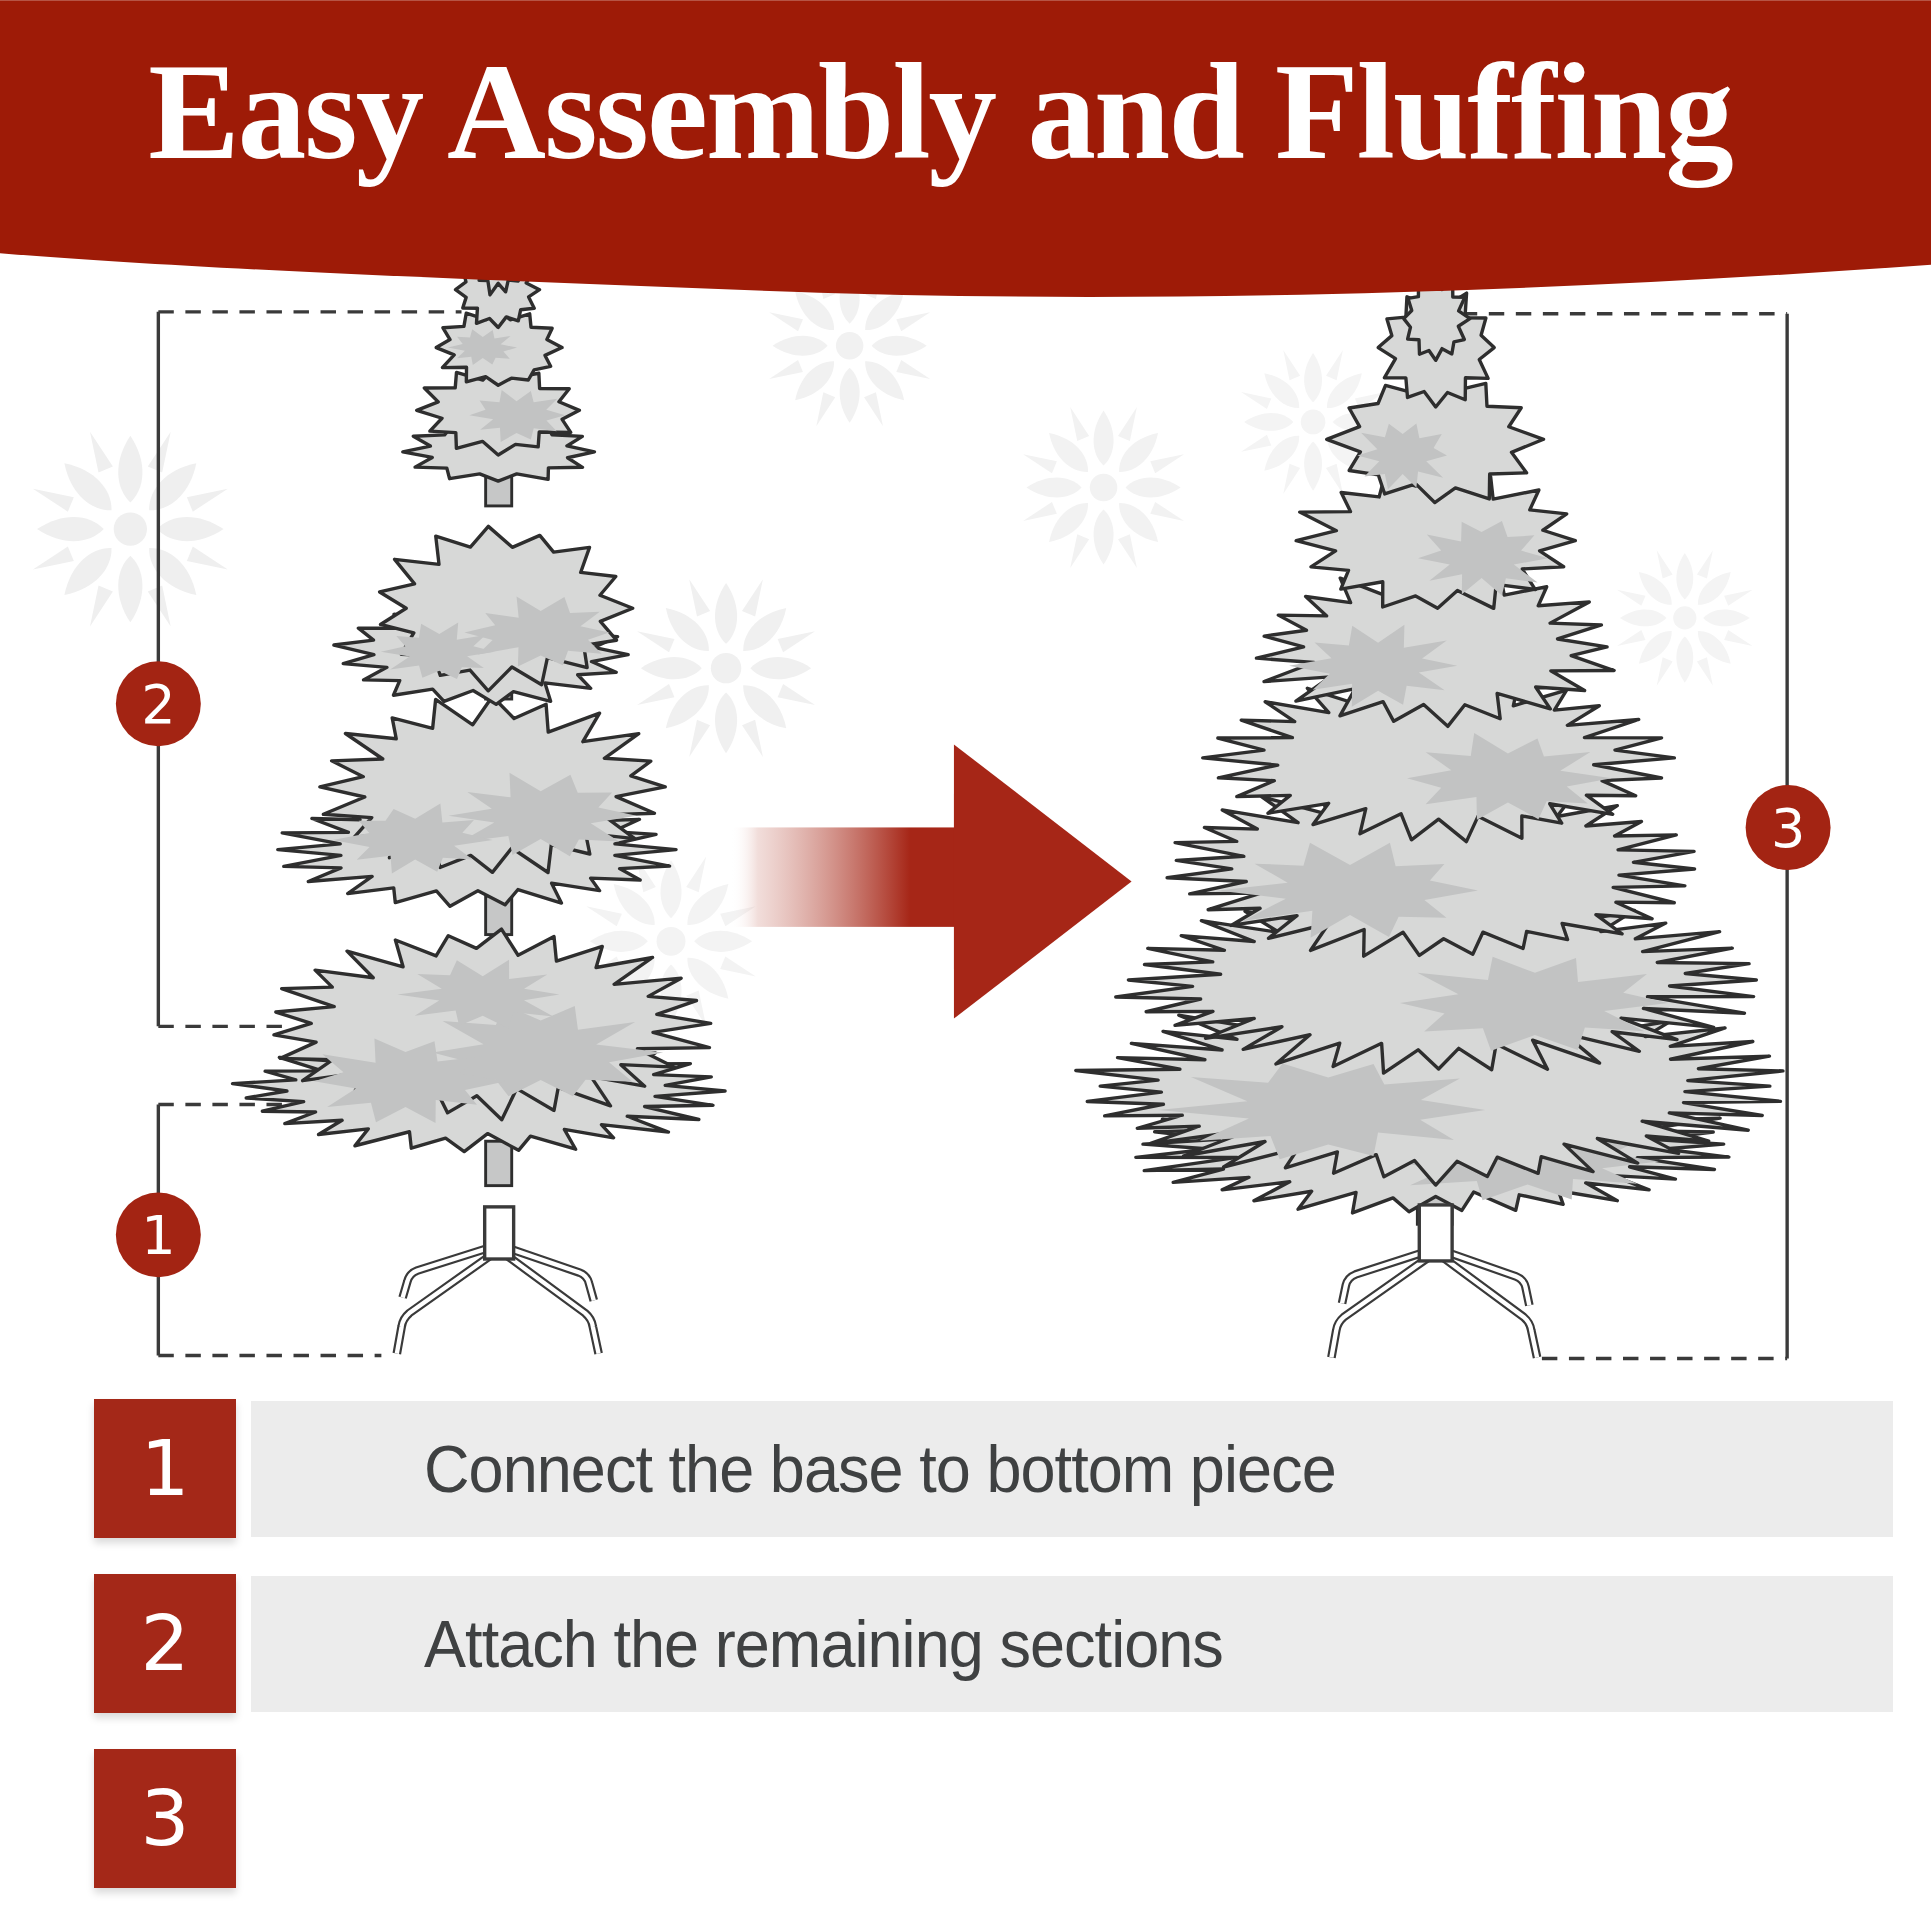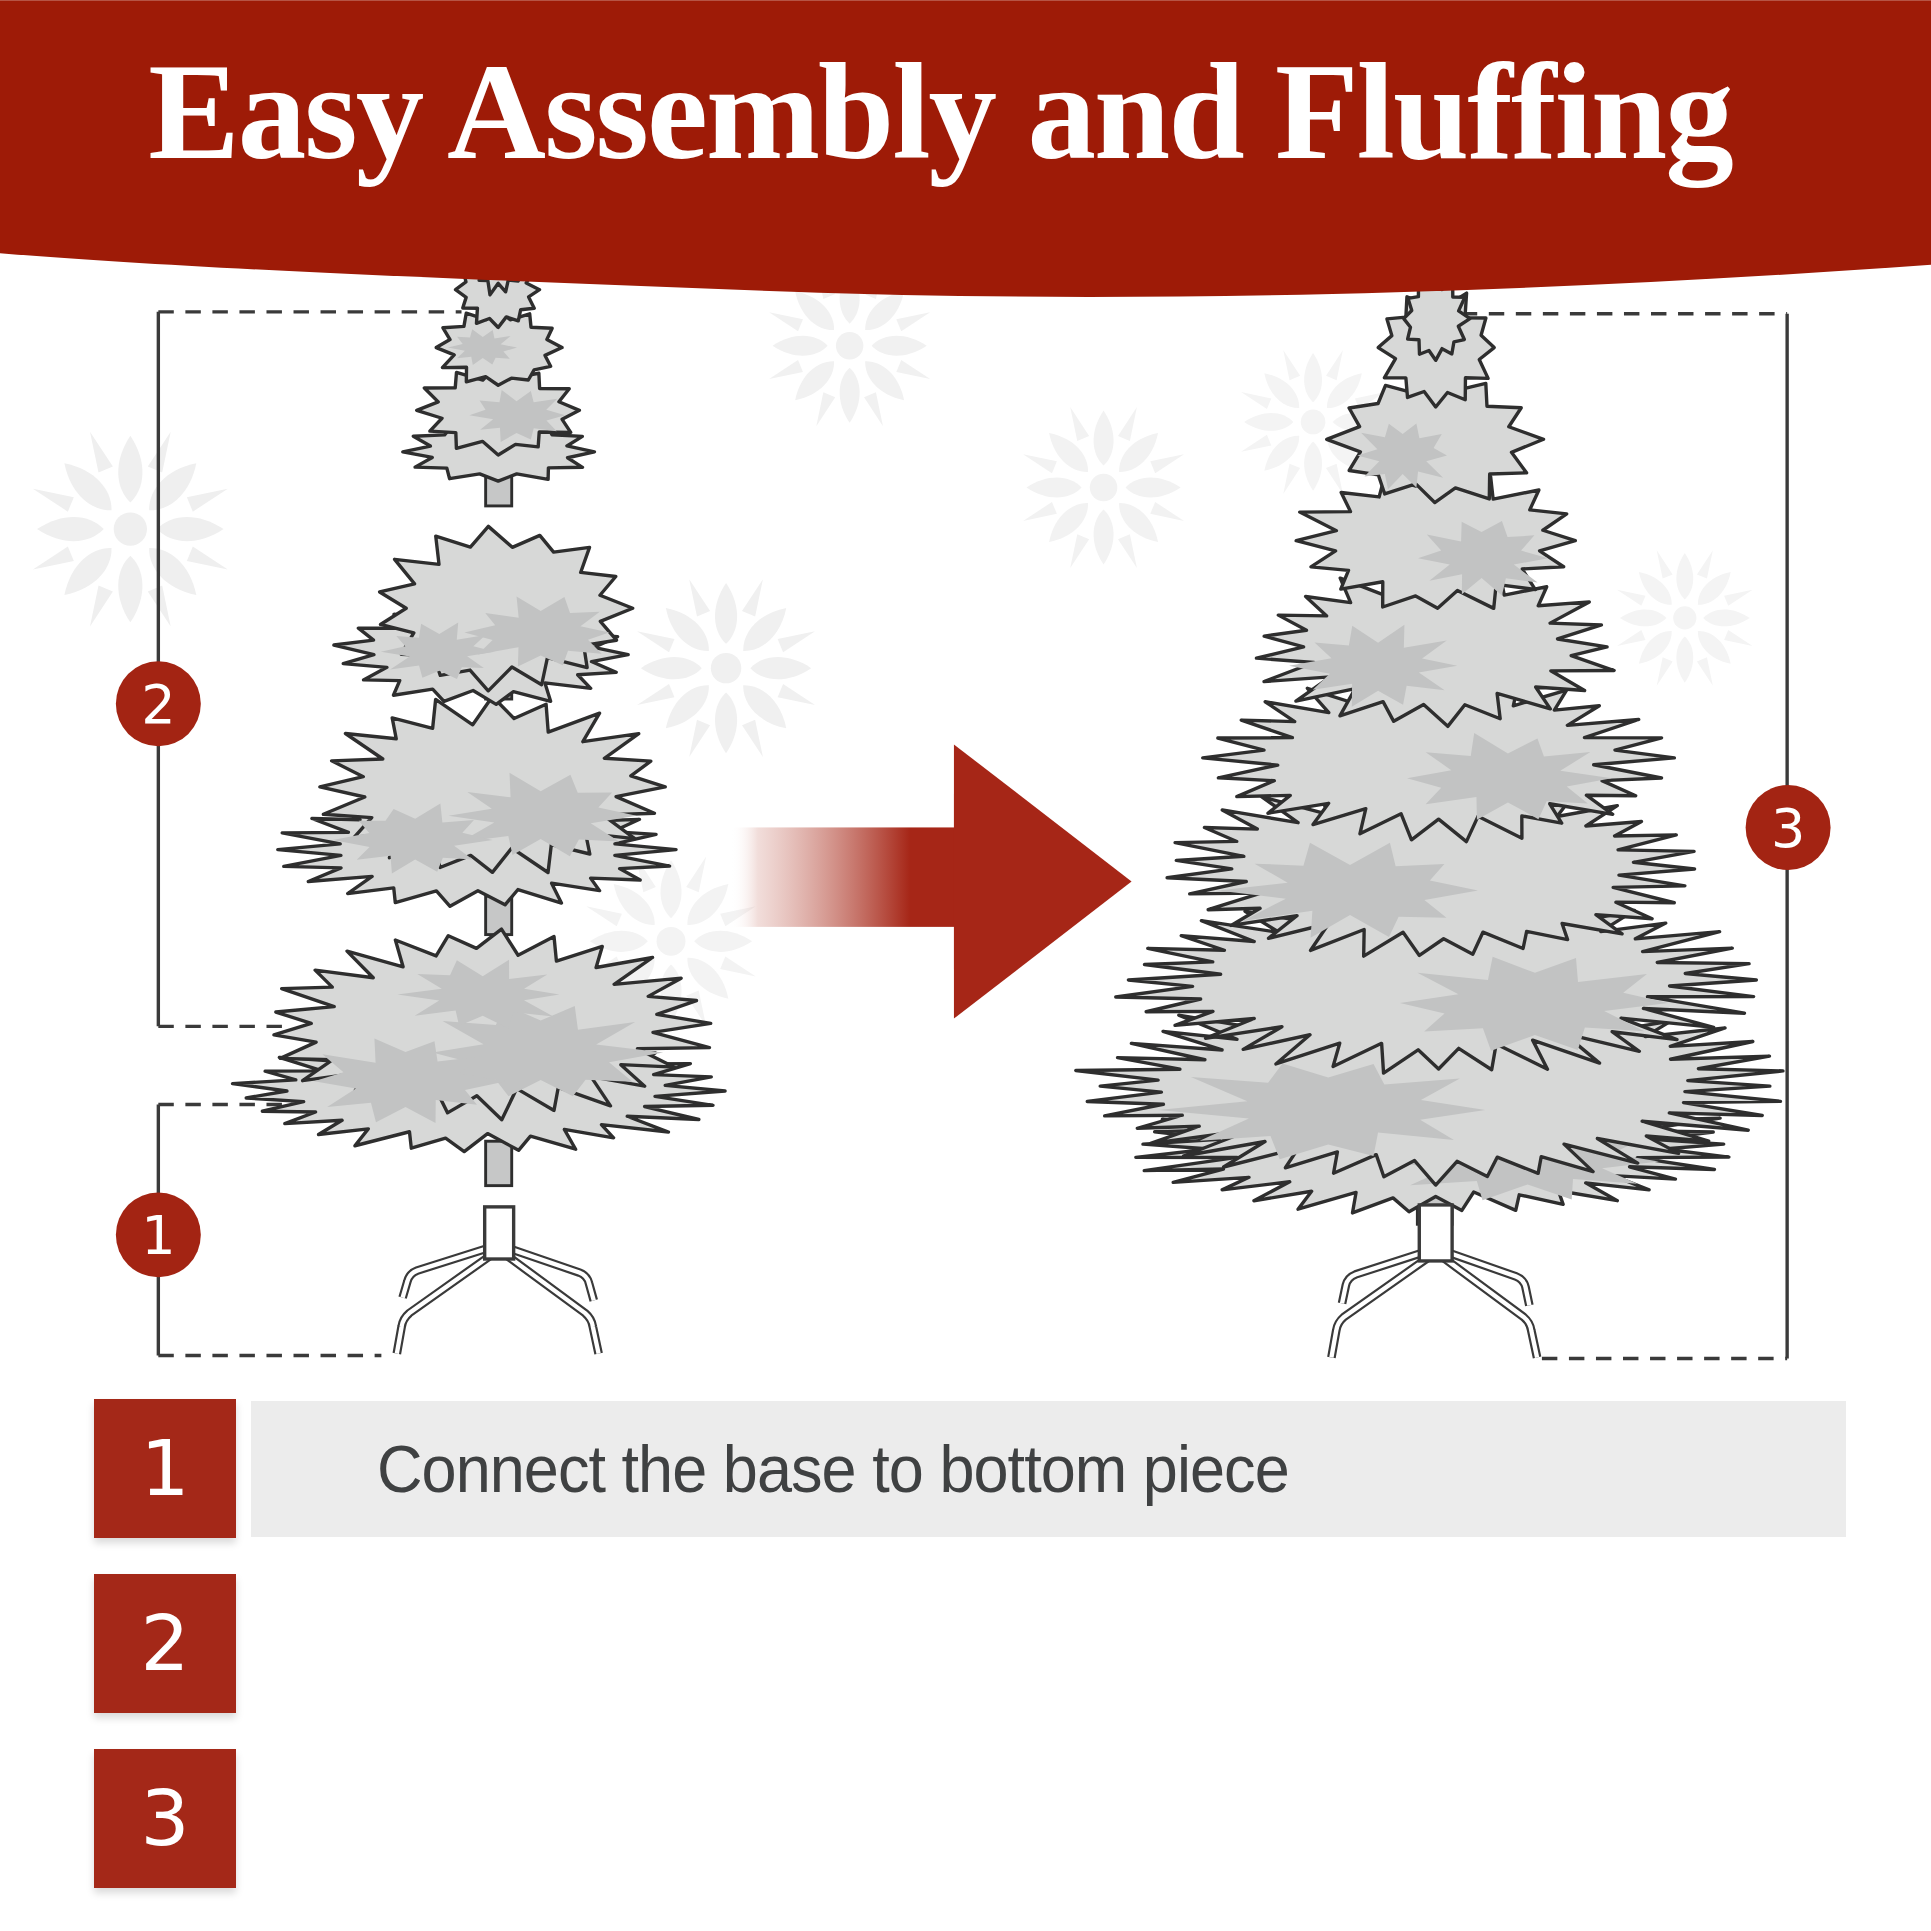--- a/index.html
+++ b/index.html
@@ -21,21 +21,21 @@
   
   .step-row{position:absolute;left:0;width:1931px;height:139px;}
   .step-chip{
     position:absolute;left:94px;top:0;width:142px;height:139px;
     background:#a42818;color:#ffffff;display:flex;align-items:center;justify-content:center;
     font-family:"DejaVu Sans","Liberation Sans",sans-serif;font-size:77px;font-weight:400;
     box-shadow:0 4.8px 7.7px rgba(0,0,0,.15);
   }
   .step-bar{
     position:absolute;left:251px;top:1.9px;width:1595px;height:136px;
-    background:#ececec;display:flex;align-items:center;
+    background:#ececec;display:flex;align-items:center;padding-left:47px;
   }
   .step-label{
     margin-left:126px;color:#3f4142;font-size:67px;font-weight:300;
     letter-spacing:-1px;display:inline-block;transform:scaleX(.94);transform-origin:left center;
     white-space:nowrap;
   }
   .r1{top:1399px;} .r2{top:1574px;} .r3{top:1749px;}
 </style>
 </head>
 <body>
@@ -206,19 +206,22 @@
       <span>1</span>
     </div>
   <div class="step-bar">
     <span class="step-label">Connect the base to bottom piece</span>
   </div>
 </div>
 <div class="step-row r2">
   <div class="step-chip">
       <span>2</span>
     </div>
+  <div class="step-bar">
+    <span class="step-label">Attach the remaining sections</span>
+  </div>
 </div>
 <div class="step-row r3">
   <div class="step-chip">
       <span>3</span>
     </div>
 </div>
 
 
 </body></html>

